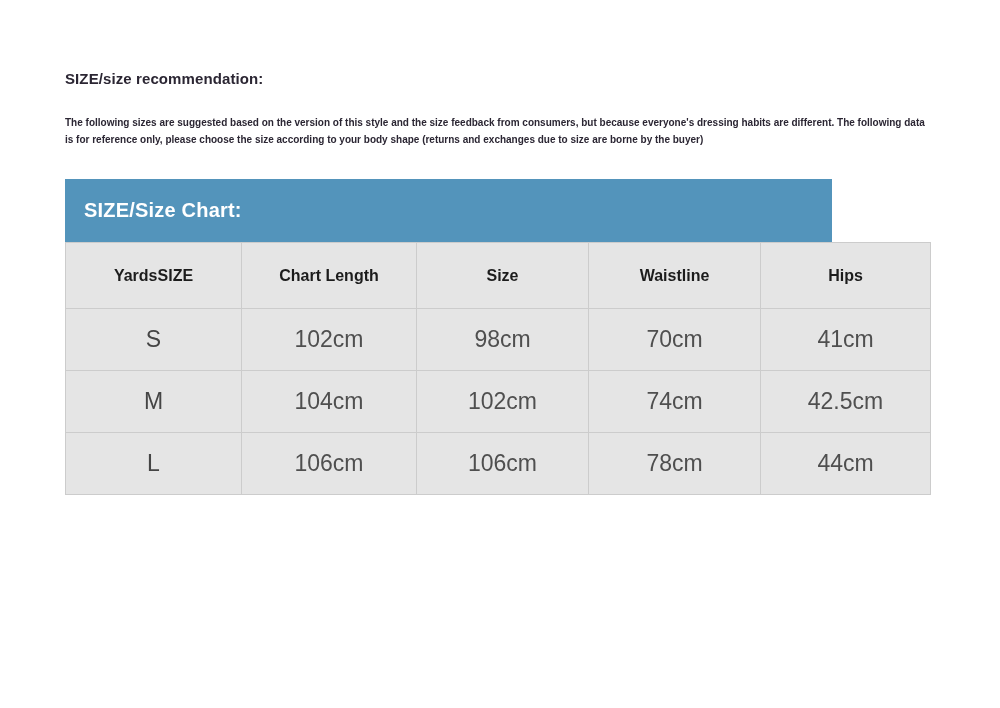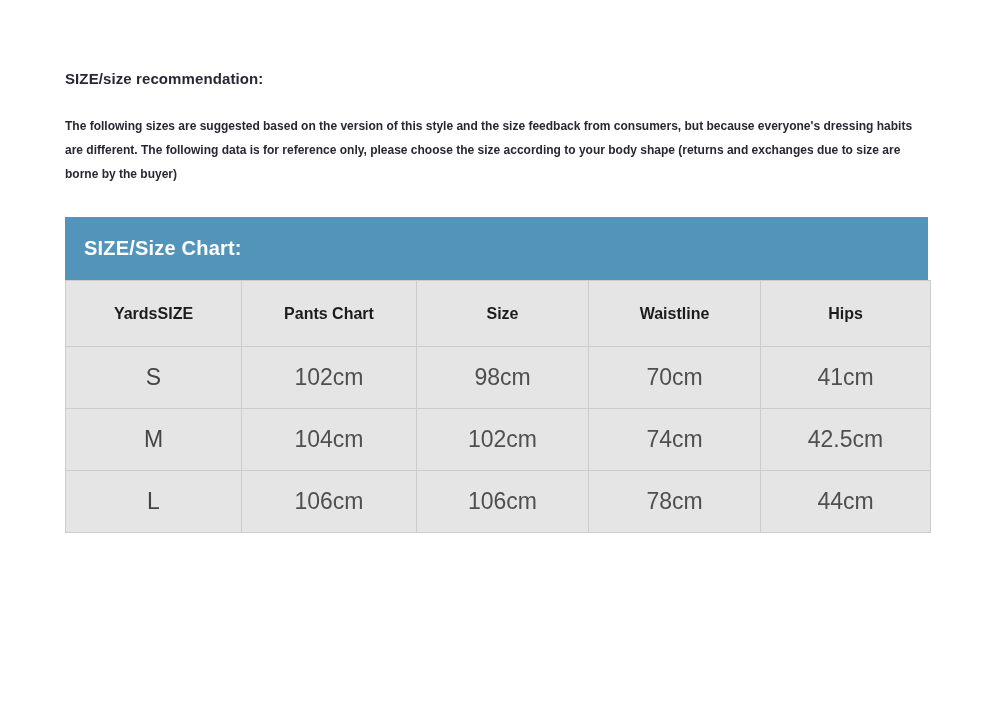--- a/index.html
+++ b/index.html
@@ -18,34 +18,34 @@
     padding: 70px 52px 0 65px;
   }
   .heading {
     font-size: 15px;
     font-weight: bold;
     color: #2b2633;
     margin: 0 0 27px 0;
     letter-spacing: 0.1px;
   }
   .intro {
-    font-size: 12px;
+    font-size: 10px;
     font-weight: bold;
     color: #2b2633;
-    line-height: 24px;
+    line-height: 17px;
     margin: 0 0 31px 0;
     max-width: 868px;
   }
   .banner {
     background: #5394bb;
     height: 63px;
     display: flex;
     align-items: center;
     padding-left: 19px;
-    width: 863px;
+    width: 767px;
   }
   .banner-title {
     color: #ffffff;
     font-weight: bold;
     font-size: 20px;
     letter-spacing: 0.2px;
   }
   table.size-table {
     border-collapse: collapse;
     table-layout: fixed;
@@ -97,21 +97,21 @@
     <colgroup>
       <col class="c0">
         <col class="c1">
         <col class="c2">
         <col class="c3">
         <col class="c4">
     </colgroup>
     <thead>
       <tr>
         <th>YardsSIZE</th>
-        <th>Pants Chart</th>
+        <th>Chart Length</th>
         <th>Size</th>
         <th>Waistline</th>
         <th>Hips</th>
       </tr>
     </thead>
     <tbody>
       <tr>
         <td class="size-col">S</td>
         <td>102cm</td>
         <td>98cm</td>

